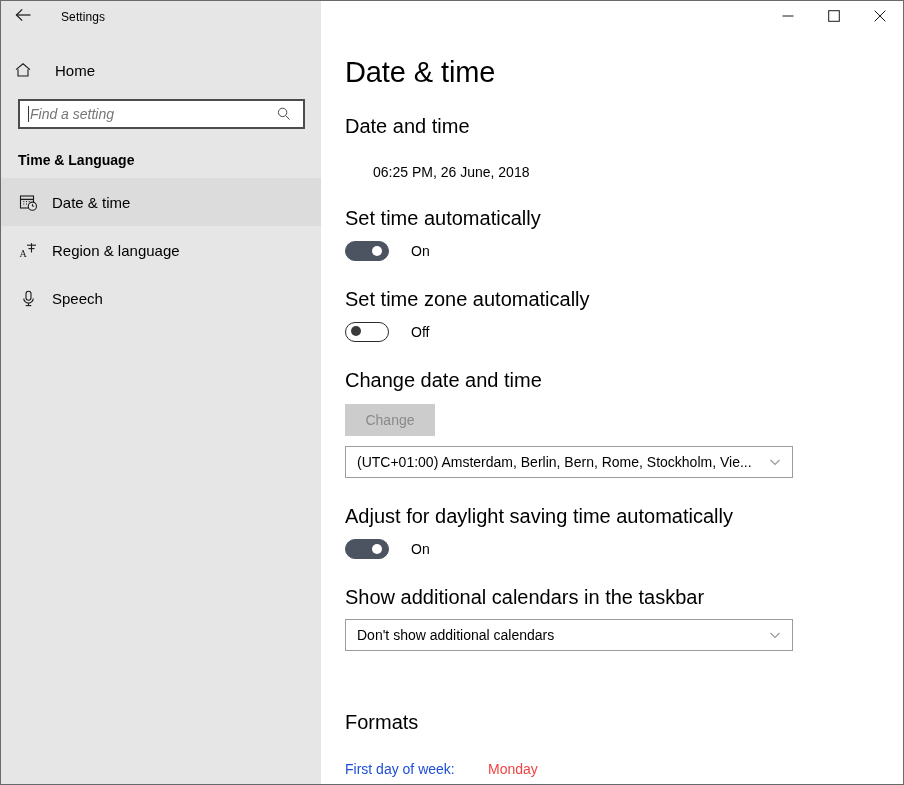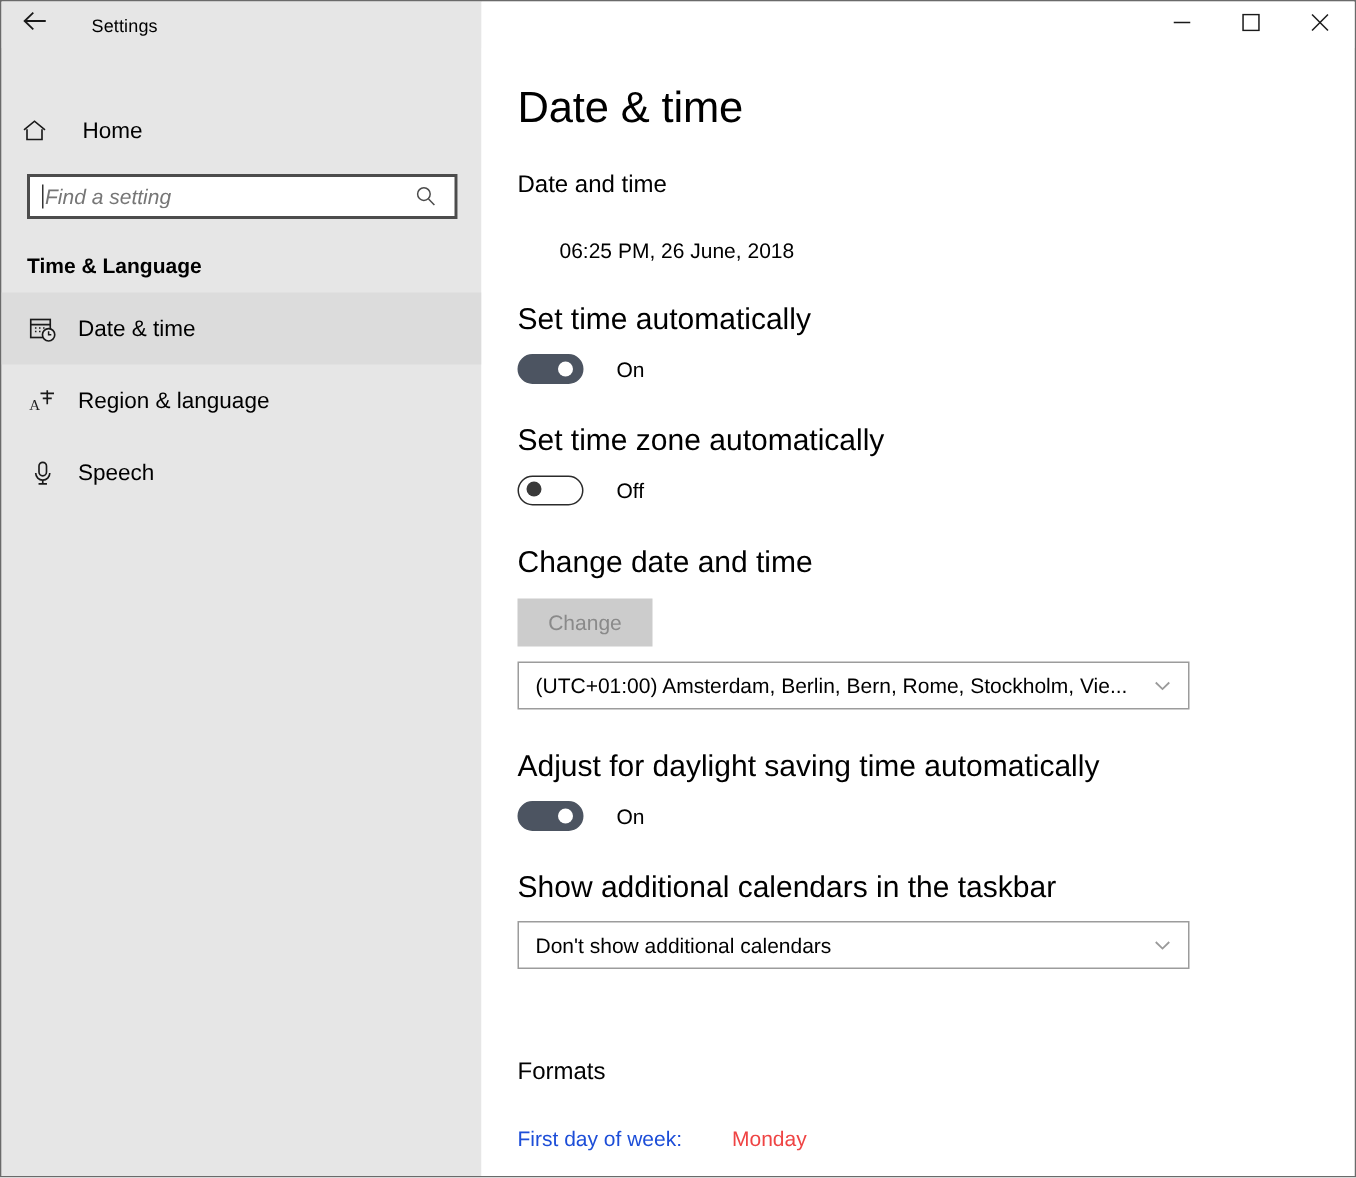--- a/index.html
+++ b/index.html
@@ -74,21 +74,21 @@
     top: 0; left: 0;
     width: 904px;
     height: 783px;
     display: flex;
   }
 
   
   #sidebar {
     width: 320px;
     background: #e6e6e6;
-    padding-top: 48px;
+    padding-top: 31px;
     position: relative;
     flex: none;
   }
 
   .home-row {
     height: 40px;
     display: flex;
     align-items: center;
     padding-left: 13px;
     margin-top: 18px;
@@ -184,21 +184,21 @@
   #main-inner { padding: 0 0 0 24px; }
 
   .page-title {
     font-size: 29px;
     font-weight: normal;
     color: #000000;
     margin-top: 24px;
     letter-spacing: -.1px;
   }
   .section-head {
-    font-size: 16px;
+    font-size: 20px;
     font-weight: normal;
     color: #000000;
     margin-top: 26px;
   }
   .section-head.formats { margin-top: 60px; }
 
   .datetime-line {
     font-size: 14px;
     color: #000000;
     margin-top: 26px;

